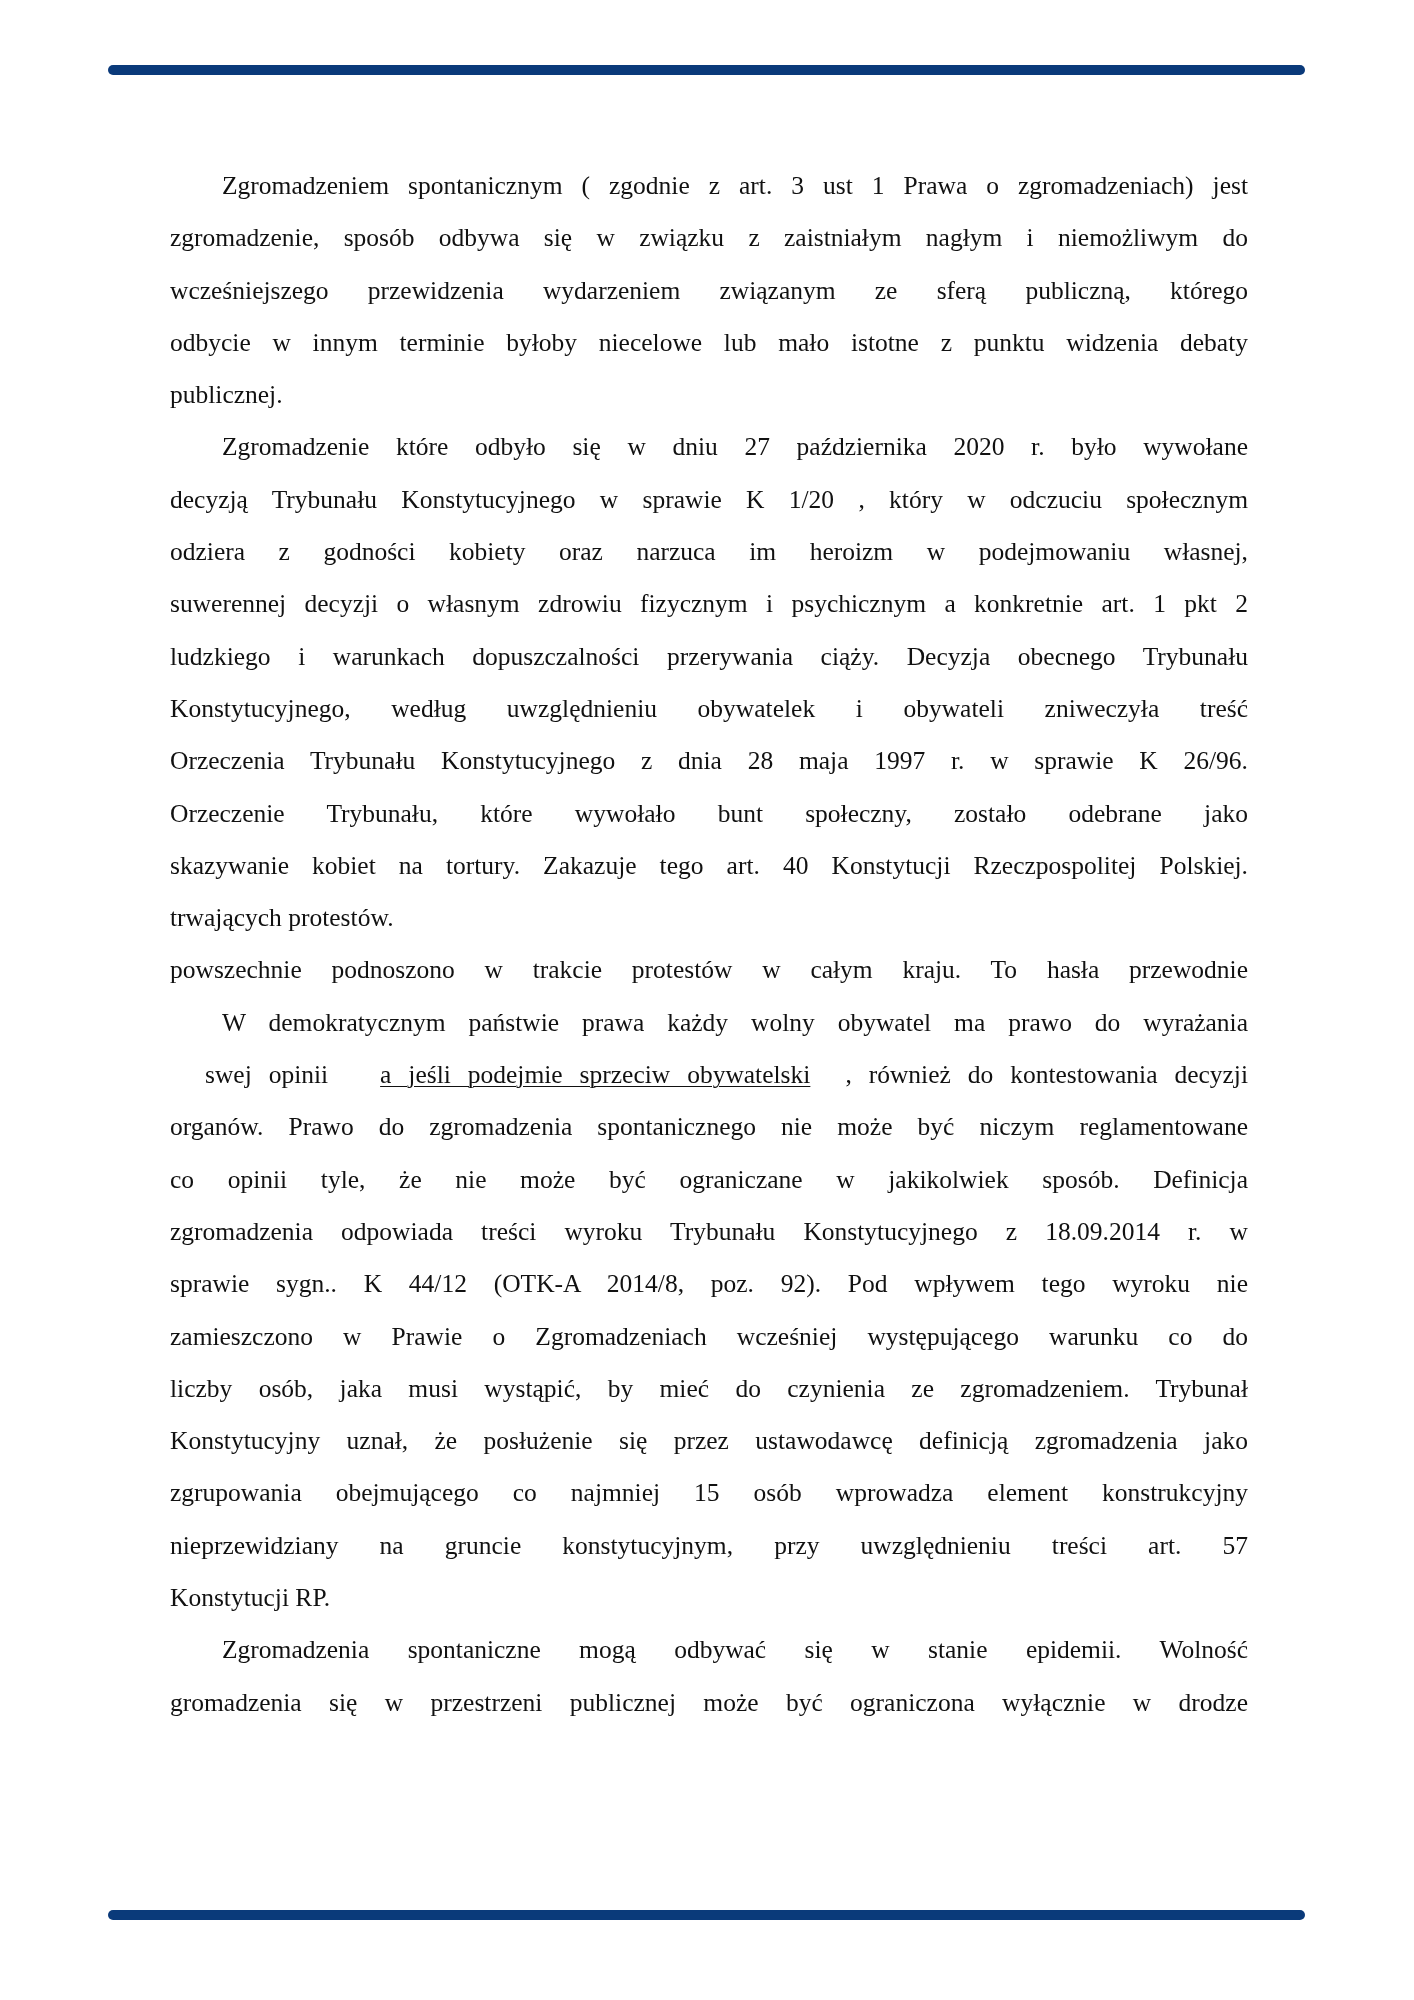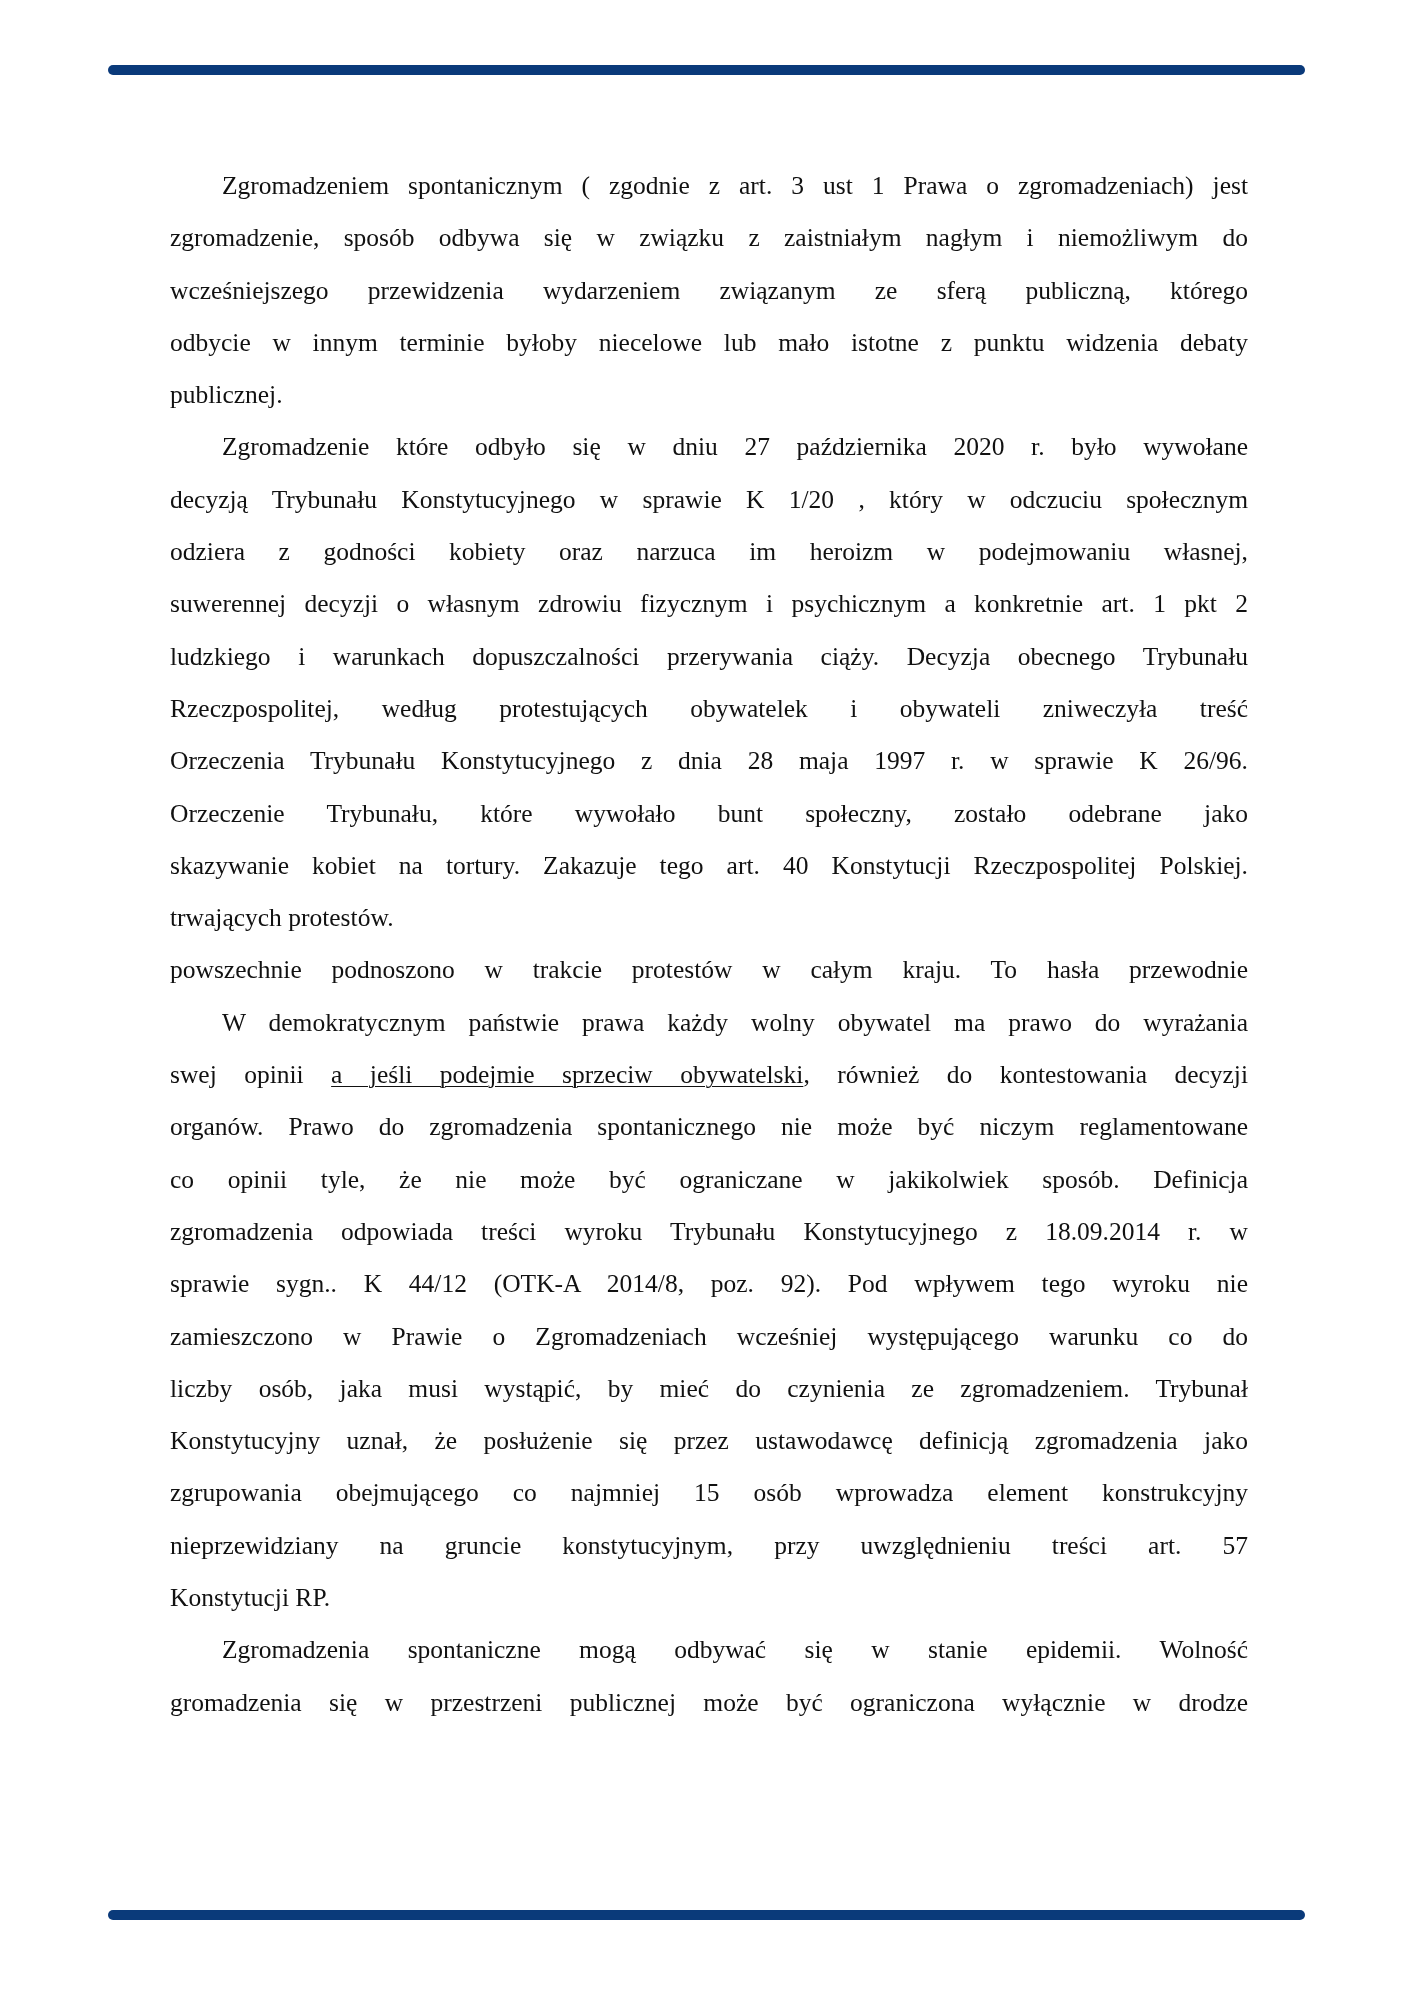--- a/index.html
+++ b/index.html
@@ -16,21 +16,21 @@
     font-family: "Liberation Serif", "DejaVu Serif", serif;
     font-size: 25.5px; color: #111111;
   }
   .line {
     height: 52.3px; line-height: 52.3px; white-space: nowrap;
     text-align: justify; text-align-last: justify;
   }
   .line.indent { padding-left: 52px; }
   .line.last { text-align-last: left; }
   .u { text-decoration: underline; text-underline-offset: 3px; text-decoration-thickness: 1px; }
-  .line .seg { display: inline; }
+  .line .seg { display: inline; margin-left: 35px; }
 </style>
 </head>
 <body>
 
 <div class="page">
   <div class="rule top"></div>
 
   <div class="body-text">
 
     <div>
@@ -40,21 +40,21 @@
       <div class="line">odbycie w innym terminie byłoby niecelowe lub mało istotne z punktu widzenia debaty</div>
       <div class="line last">publicznej.</div>
     </div>
 
     <div>
       <div class="line indent">Zgromadzenie które odbyło się w dniu 27 października 2020 r. było wywołane</div>
       <div class="line">decyzją Trybunału Konstytucyjnego w sprawie K 1/20 , który w odczuciu społecznym</div>
       <div class="line">odziera z godności kobiety oraz narzuca im heroizm w podejmowaniu własnej,</div>
       <div class="line">suwerennej decyzji o własnym zdrowiu fizycznym i psychicznym a konkretnie art. 1 pkt 2</div>
       <div class="line">ludzkiego i warunkach dopuszczalności przerywania ciąży. Decyzja obecnego Trybunału</div>
-      <div class="line">Rzeczpospolitej, według protestujących obywatelek i obywateli zniweczyła treść</div>
+      <div class="line">Konstytucyjnego, według uwzględnieniu obywatelek i obywateli zniweczyła treść</div>
       <div class="line">Orzeczenia Trybunału Konstytucyjnego z dnia 28 maja 1997 r. w sprawie K 26/96.</div>
       <div class="line">Orzeczenie Trybunału, które wywołało bunt społeczny, zostało odebrane  jako</div>
       <div class="line">skazywanie kobiet na tortury. Zakazuje tego art. 40 Konstytucji Rzeczpospolitej Polskiej.</div>
       <div class="line last">trwających protestów.</div>
       <div class="line">powszechnie podnoszono w trakcie protestów w całym kraju. To hasła przewodnie</div>
     </div>
 
     <div>
       <div class="line indent">W demokratycznym państwie prawa każdy wolny obywatel ma prawo do wyrażania</div>
       <div class="line">

